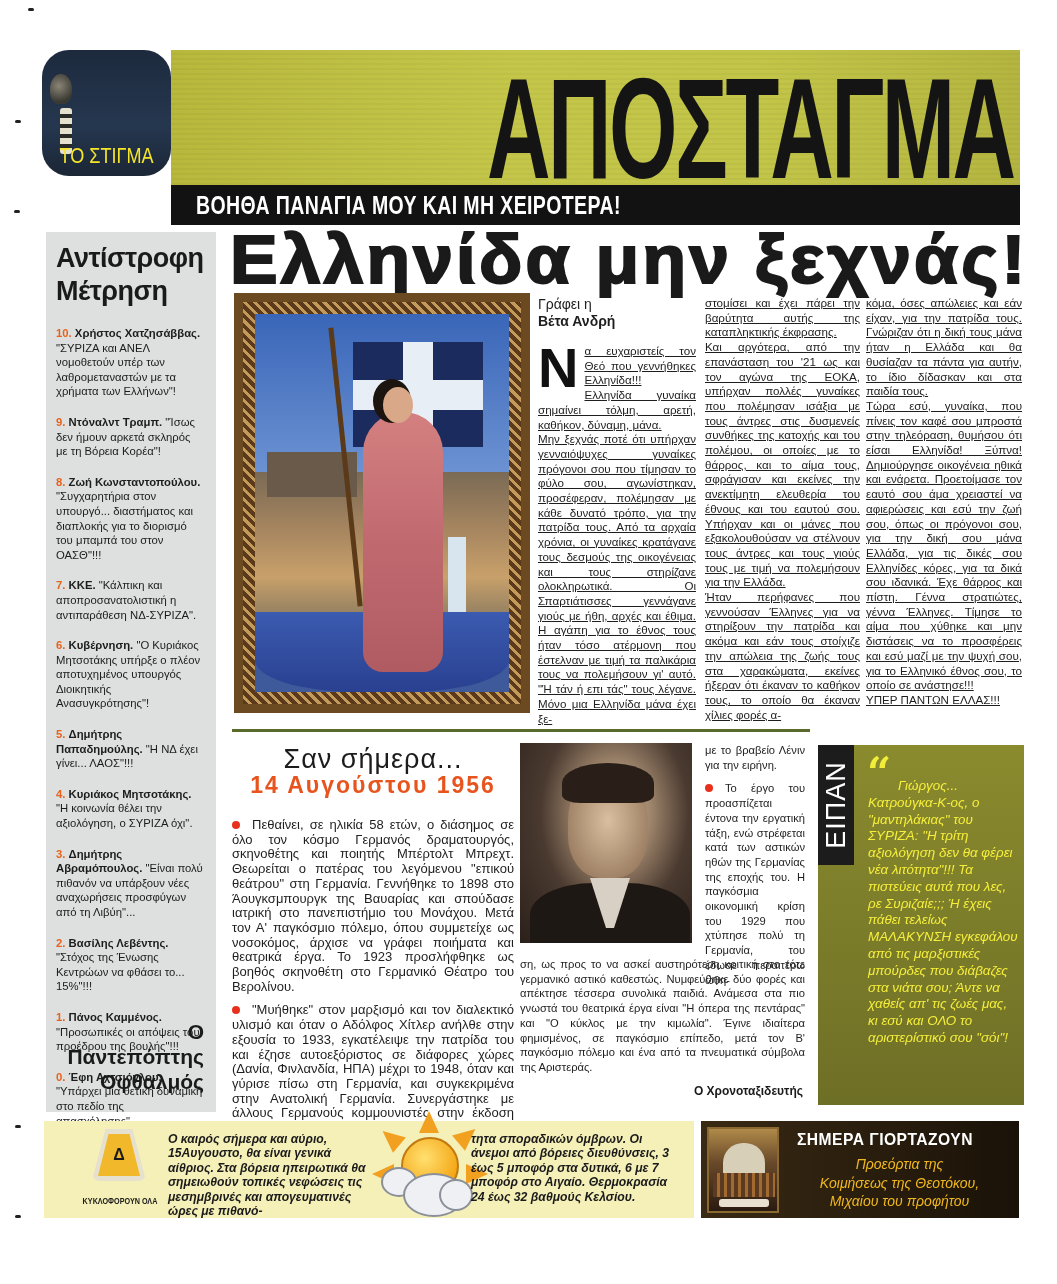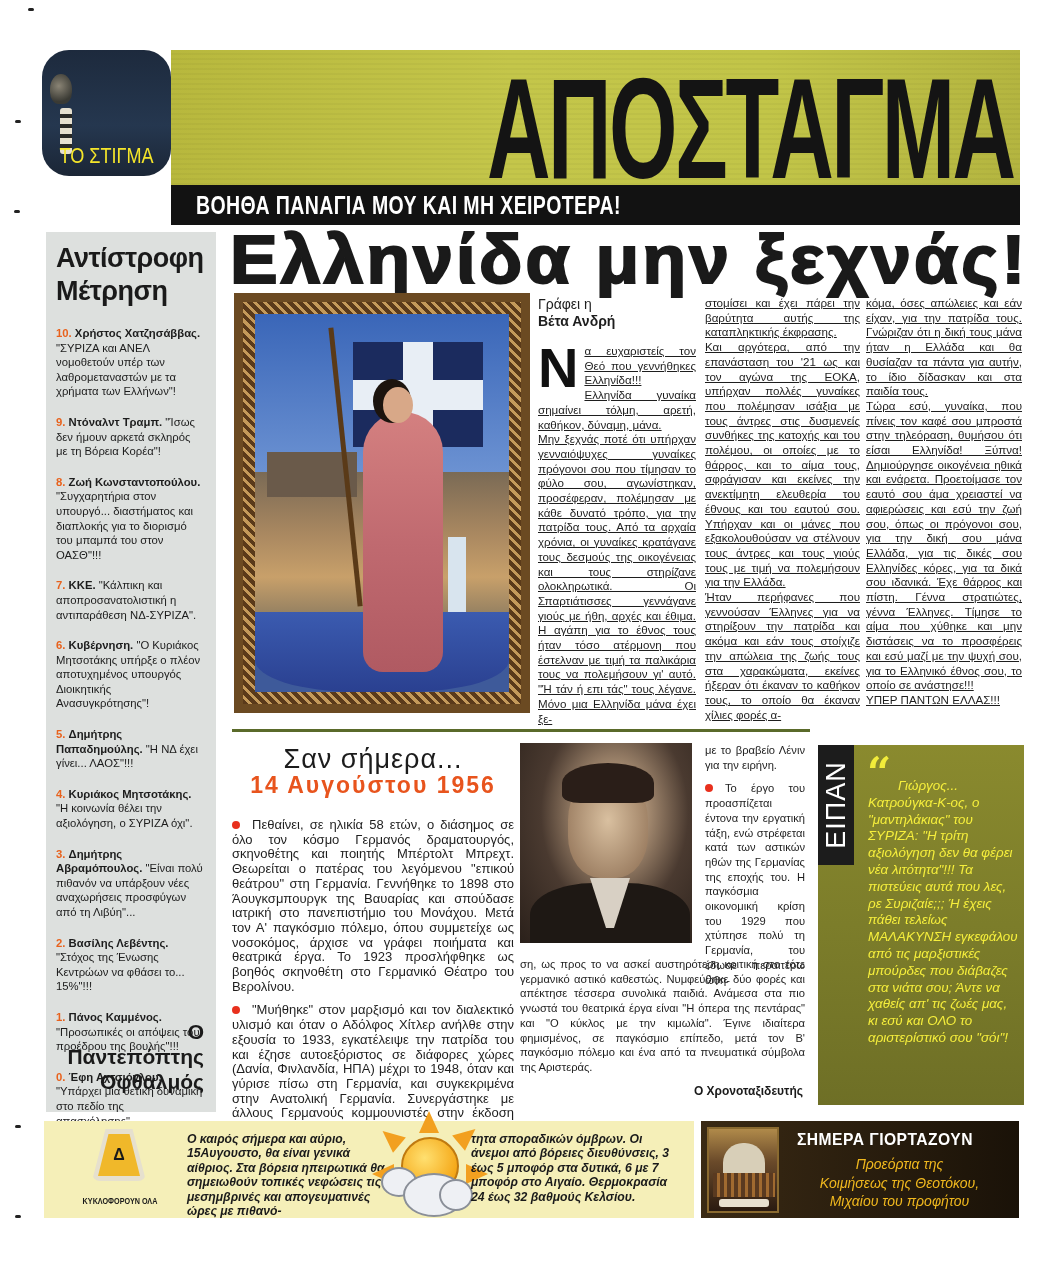--- a/index.html
+++ b/index.html
@@ -78,21 +78,21 @@
     .eipan-quote-mark { position:absolute; left:49px; top:14px; color:#f2ec3a; font-size:42px; font-weight:700; line-height:30px; font-family:"DejaVu Serif", serif; }
     .eipan-text { position:absolute; left:50px; top:13px; width:150px; color:#f6ef3c; font-weight:400; font-style:italic; font-size:13.4px; line-height:16.8px; text-indent: 30px; margin-top: 20px; }
 
     
     .weather { position:absolute; left:44px; top:1121px; width:650px; height:97px; background:#f5efb8; }
     .traffic-sign { position:absolute; left:48px; top:8px; width:54px; height:52px; }
     .traffic-sign .outer { position:absolute; inset:0; background:#e6e0ce; clip-path: polygon(25% 0,75% 0,100% 100%,0 100%); border-radius: 8px; }
     .traffic-sign .inner { position:absolute; left:6px; top:5px; right:6px; bottom:5px; background:#f0b82a; clip-path: polygon(25% 0,75% 0,100% 100%,0 100%); }
     .traffic-sign .glyph { position:absolute; left:0; right:0; top:17px; text-align:center; font-weight:700; font-size:16px; color:#1a1a1a; }
     .traffic-label { position:absolute; left:20px; top:75px; width:112px; text-align:center; font-weight:700; font-size:8.5px; line-height:11px; color:#1a1a1a; transform: scaleX(0.85); }
-    .weather-text-1 { position:absolute; left:143px; top:11px; width:200px; font-weight:700; font-style:italic; font-size:12.2px; line-height:14.4px; color:#1a1a1a; }
+    .weather-text-1 { position:absolute; left:124px; top:11px; width:200px; font-weight:700; font-style:italic; font-size:12.2px; line-height:14.4px; color:#1a1a1a; }
     .weather-text-2 { position:absolute; left:427px; top:11px; width:205px; font-weight:700; font-style:italic; font-size:12.2px; line-height:14.4px; color:#1a1a1a; }
     .weather-icon { position:absolute; left:335px; top:-6px; width:100px; height:104px; }
     .sun-ray { position:absolute; width:0; height:0; border-left:10px solid transparent; border-right:10px solid transparent; border-bottom:22px solid #f2a020; transform-origin: 50% 50%; }
     .sun { position:absolute; left:22px; top:22px; width:58px; height:58px; border-radius:50%; background: radial-gradient(circle at 40% 35%,#ffe070,#f5a818 70%,#d88a10); border:2px solid #c07a10; }
     .cloud { position:absolute; background:#eef0f4; border:2px solid #8a8f98; border-radius:50%; }
 
     
     .namedays { position:absolute; left:701px; top:1121px; width:318px; height:97px; background: linear-gradient(90deg,#3a2a14 0%,#1a1208 100%); }
     .icon-img { position:absolute; left:6px; top:6px; width:72px; height:86px; background: linear-gradient(180deg,#b08a4a 0%,#6a4a2a 40%,#2a1a10 100%); border:2px solid #8a6a30; overflow:hidden; }
     .icon-img .arch { position:absolute; left:14px; top:14px; width:42px; height:30px; background:#d8cfb8; border-radius:20px 20px 0 0; }

